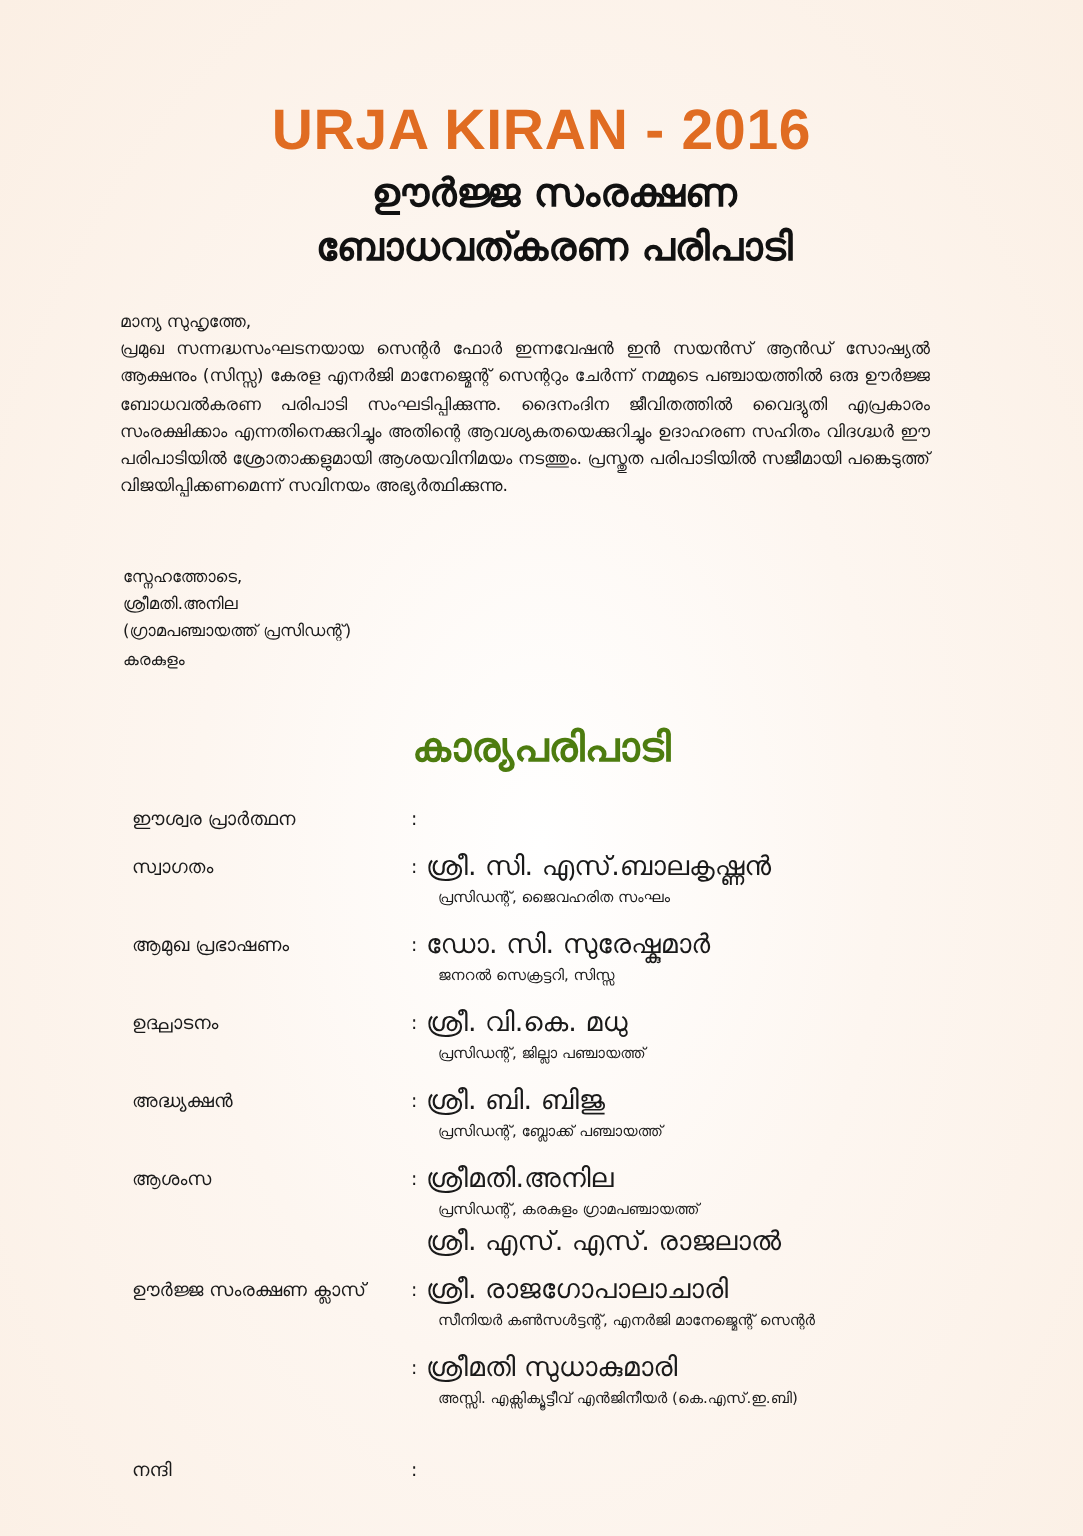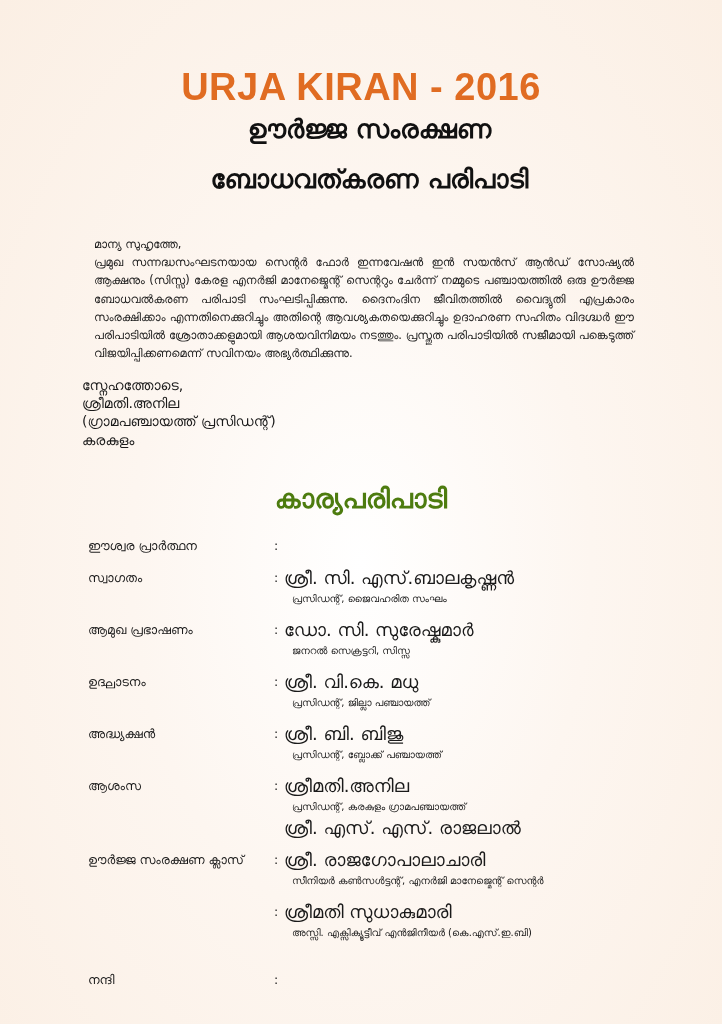--- a/index.html
+++ b/index.html
@@ -16,31 +16,30 @@
       text-align: center;
       font-family: "Liberation Sans", sans-serif;
       font-weight: bold; font-size: 38px; letter-spacing: 0.5px;
       color: #e06c22;
     }
     .title-ml {
       position: absolute; left: 0; width: 722px;
       text-align: center; font-weight: bold; font-size: 26px; color: #111; padding-left: 17px;
     }
     .title-ml.l1 { top: 114px; }
-    .title-ml.l2 { top: 164px; }
+    .title-ml.l2 { top: 150px; }
     .letter {
-      position: absolute; left: 94px; width: 540px; top: 205px;
+      position: absolute; left: 80px; width: 540px; top: 205px;
       font-size: 11.5px; line-height: 18.2px;
       text-align: justify;
-      margin-top: 30px;
     }
     .letter p { margin: 0; }
     .signoff {
       position: absolute; left: 82px; top: 376px;
-      font-size: 14px; line-height: 18.2px;
+      font-size: 11px; line-height: 18.2px;
     }
     .prog-title {
       position: absolute; top: 483px; left: 0; width: 722px;
       text-align: center; font-weight: bold; font-size: 27px; color: #4d7c0f;
     }
     .programme {
       position: absolute; left: 88px; top: 525px; width: 540px;
       font-size: 12.5px;
     }
     .row { display: flex; margin-top: 10px; }

